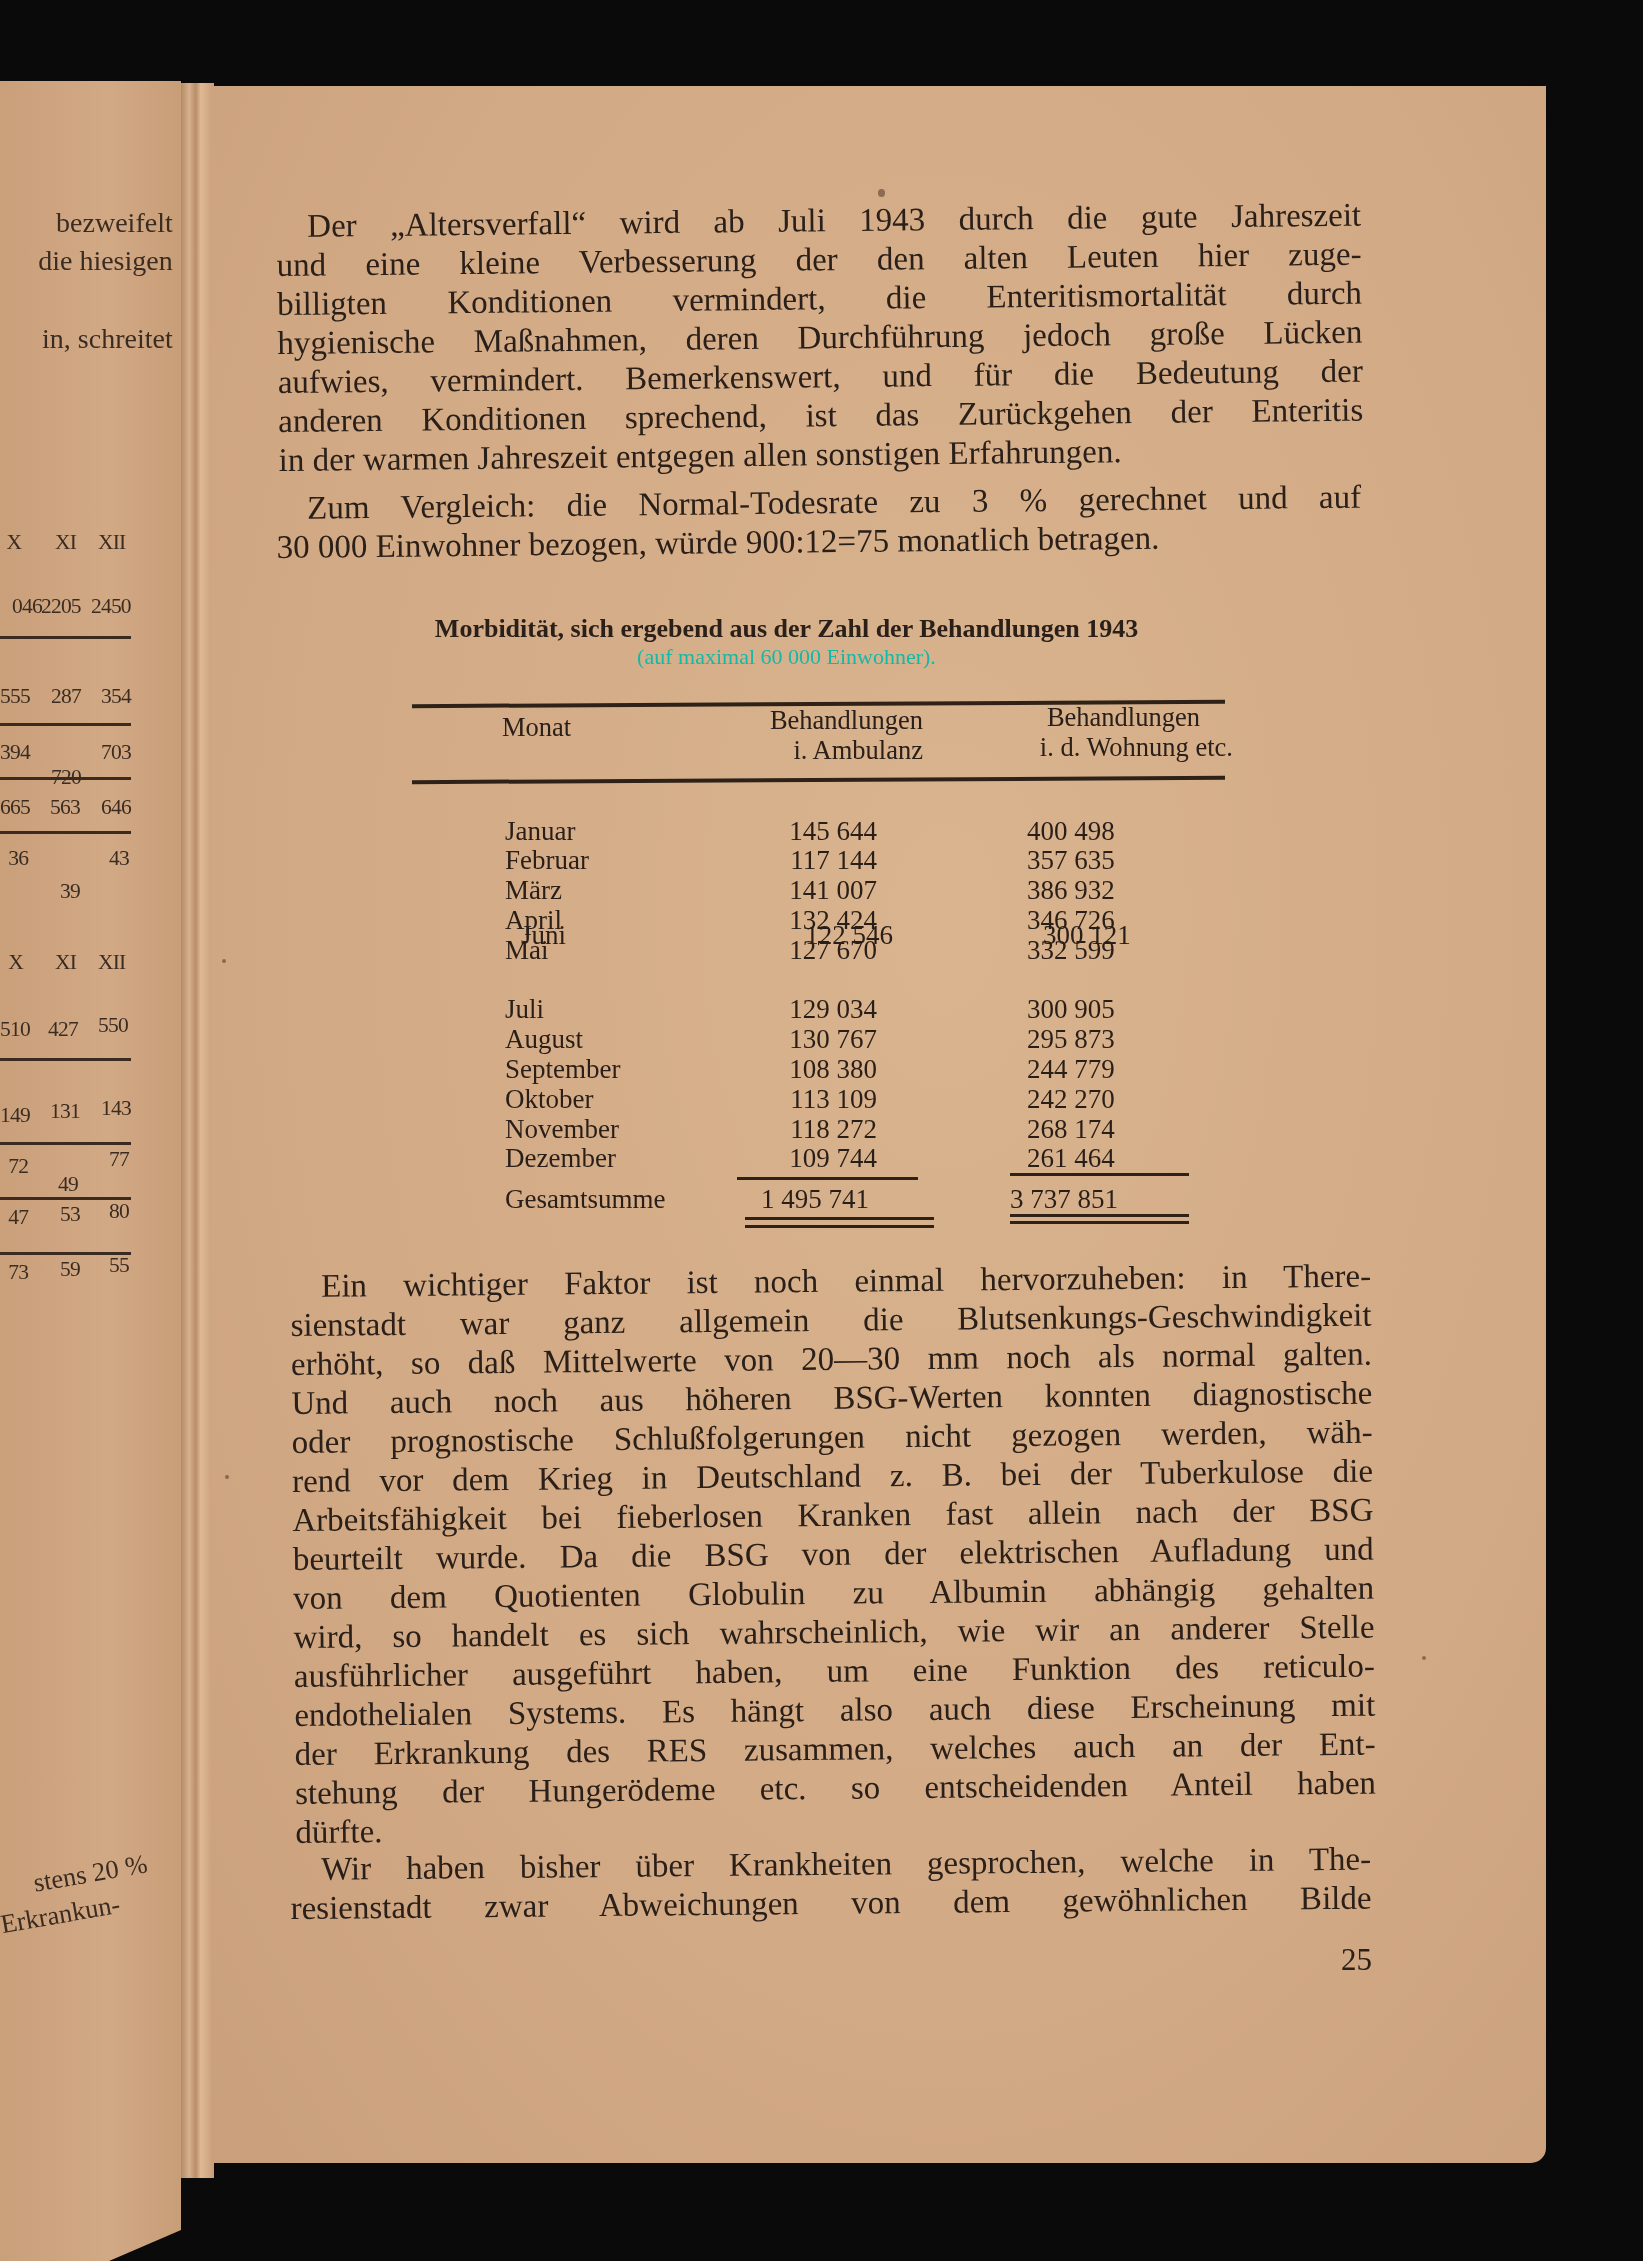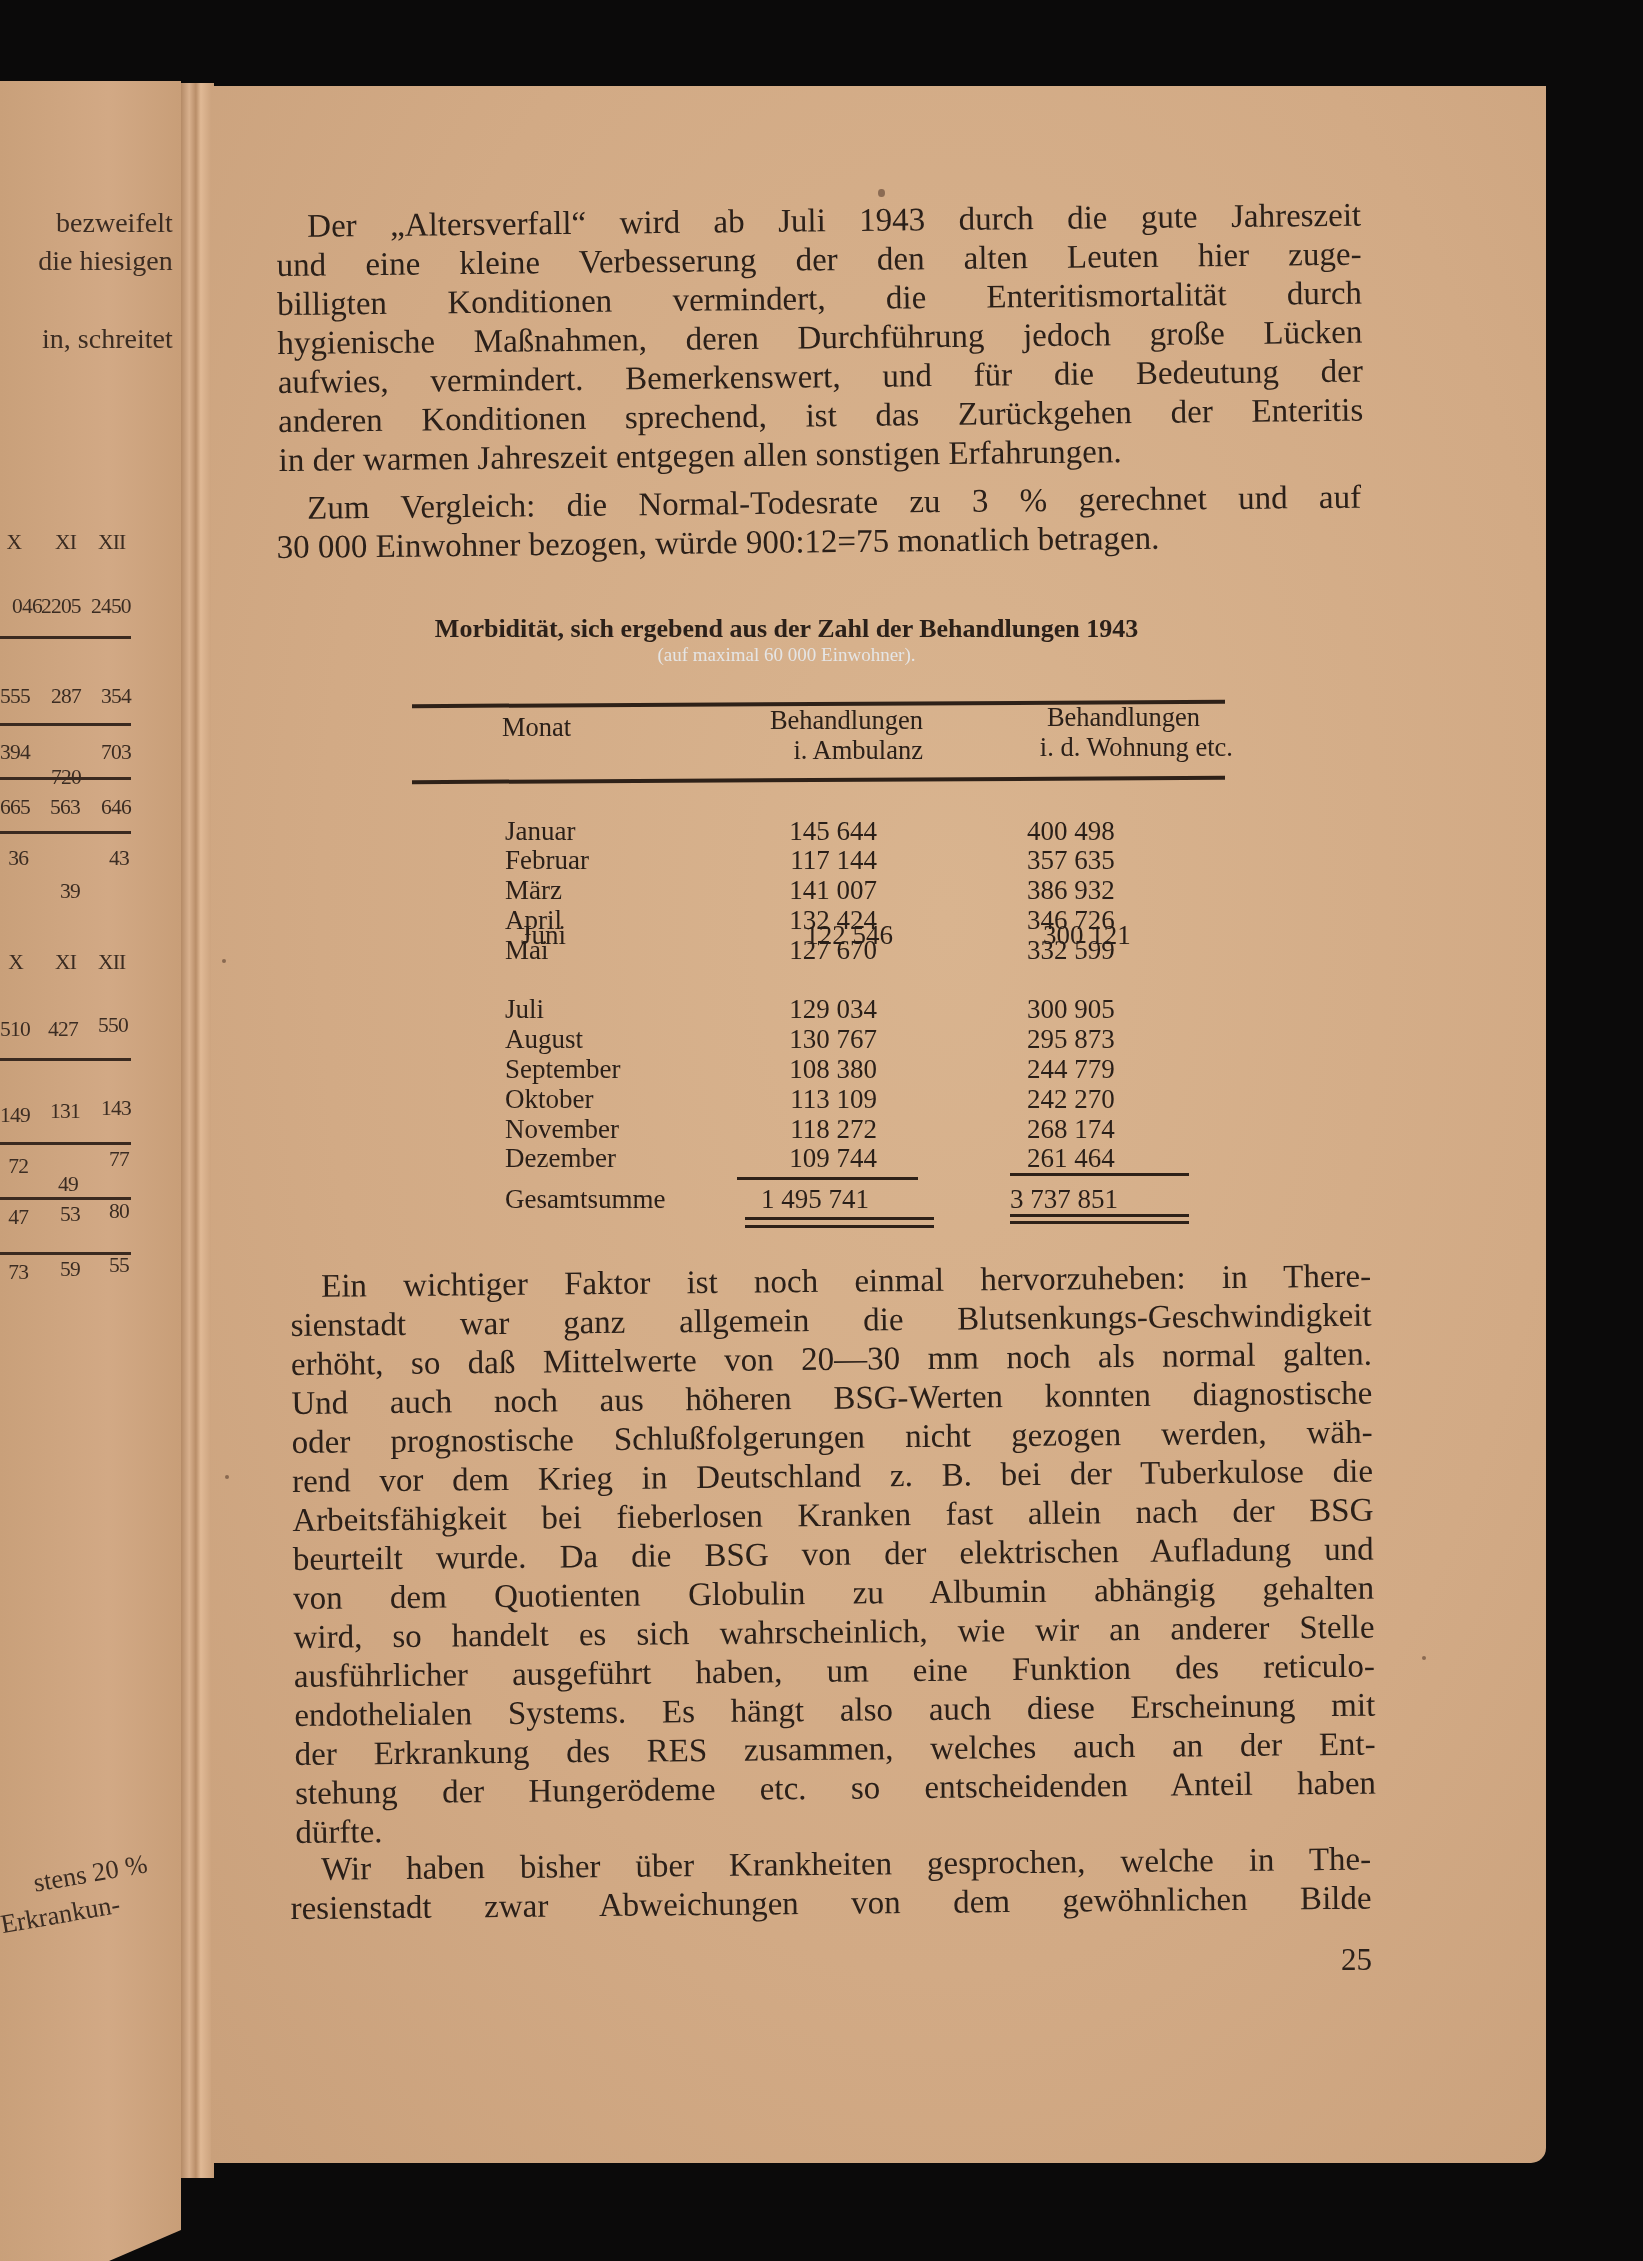--- a/index.html
+++ b/index.html
@@ -38,21 +38,21 @@
     .para .ln { display: block; text-align: justify; text-align-last: justify; text-indent: 0; }
     .para .ln.first { padding-left: 31px; }
     .para .ln.last { text-align-last: left; }
 
     .tbl-title {
       position: absolute; left: 331px; width: 911px; text-align: center;
       font-size: 26px; font-weight: bold; color: #2b2019;
     }
     .tbl-sub {
       position: absolute; left: 331px; width: 911px; text-align: center;
-      font-size: 19px; color: #e5e5e5;
+      font-size: 22px; color: #14b8a6;
     }
     .rule { position: absolute; background: #2e2118; height: 4.1px; }
     .th { position: absolute; font-size: 26.5px; line-height: 30px; color: #2b2019; }
     .row { position: absolute; left: 505px; width: 704px; height: 30px; font-size: 27px; line-height: 30px; }
     .row .m { position: absolute; left: 0; }
     .row .a { position: absolute; left: 248px; width: 124px; text-align: right; }
     .row .w { position: absolute; left: 522px; width: 141px; text-align: left; }
     .page-no { position: absolute; left: 1341px; top: 1942px; font-size: 31px; color: #2b2019; }
     .speck { position: absolute; background: #5a4030; border-radius: 50%; opacity: .6; }
   </style>

